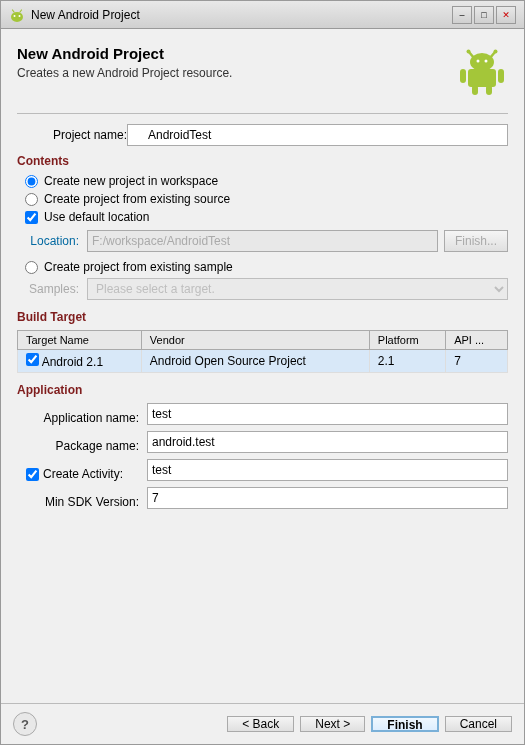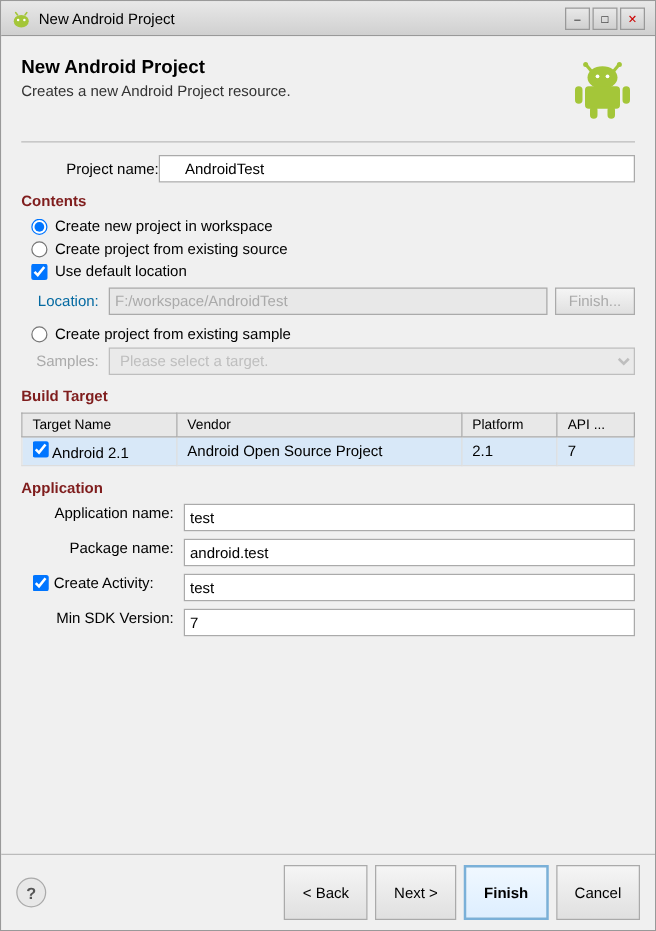--- a/index.html
+++ b/index.html
@@ -205,21 +205,21 @@
       font-size: 12px;
     }
     .build-target-table tr.selected td {
       background: #d8e8f8;
     }
     .properties-section {
       margin-top: 8px;
     }
     .prop-field-row {
       display: flex;
-      align-items: flex-start;
+      align-items: flex-end;
       margin-bottom: 6px;
     }
     .prop-label {
       width: 130px;
       text-align: right;
       padding-right: 8px;
       font-size: 12px;
       color: #000;
     }
     .prop-input {
@@ -247,21 +247,21 @@
       align-items: center;
       justify-content: center;
       font-size: 13px;
       font-weight: bold;
       color: #555;
       cursor: pointer;
       background: #e8e8e8;
     }
     .footer-spacer { flex: 1; }
     .footer-btn {
-      height: 44px;
+      height: 16px;
       padding: 0 14px;
       background: linear-gradient(to bottom, #f5f5f5, #e0e0e0);
       border: 1px solid #aaa;
       font-size: 12px;
       cursor: pointer;
       color: #000;
     }
     .footer-btn.finish {
       background: linear-gradient(to bottom, #f0f8ff, #ddeeff);
       border: 2px solid #7ab0d8;

